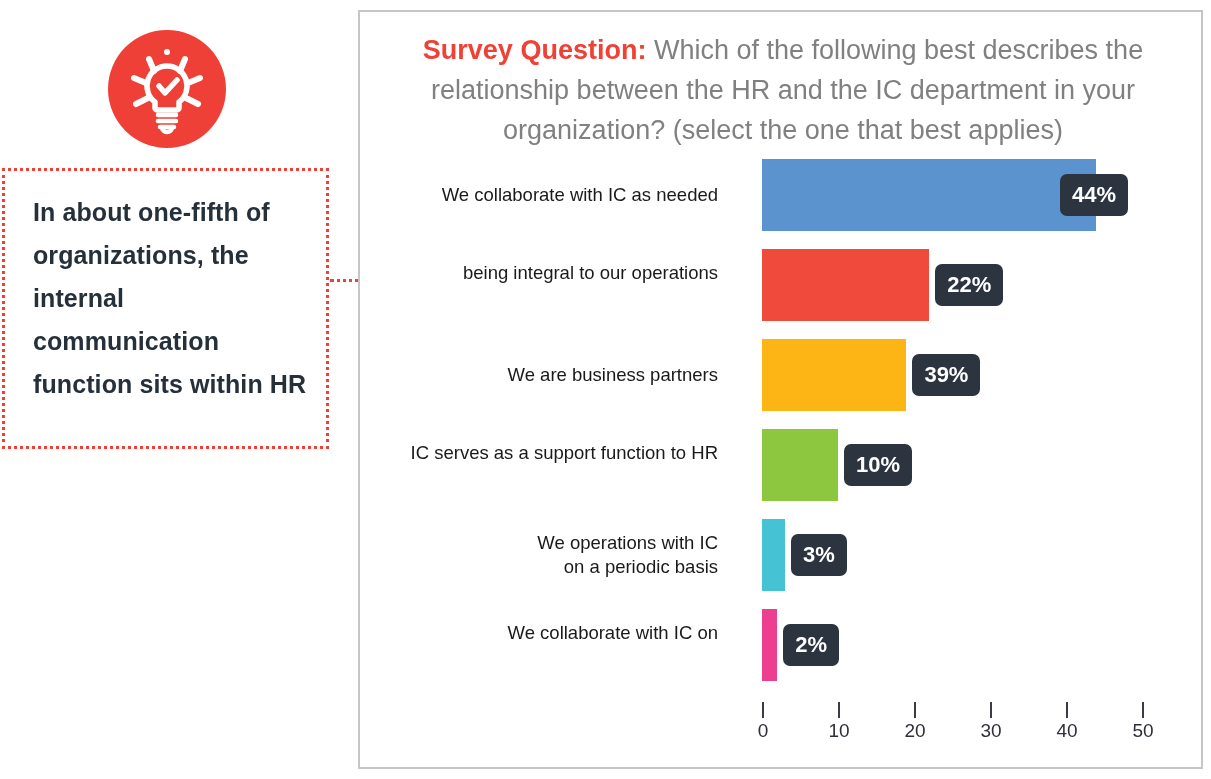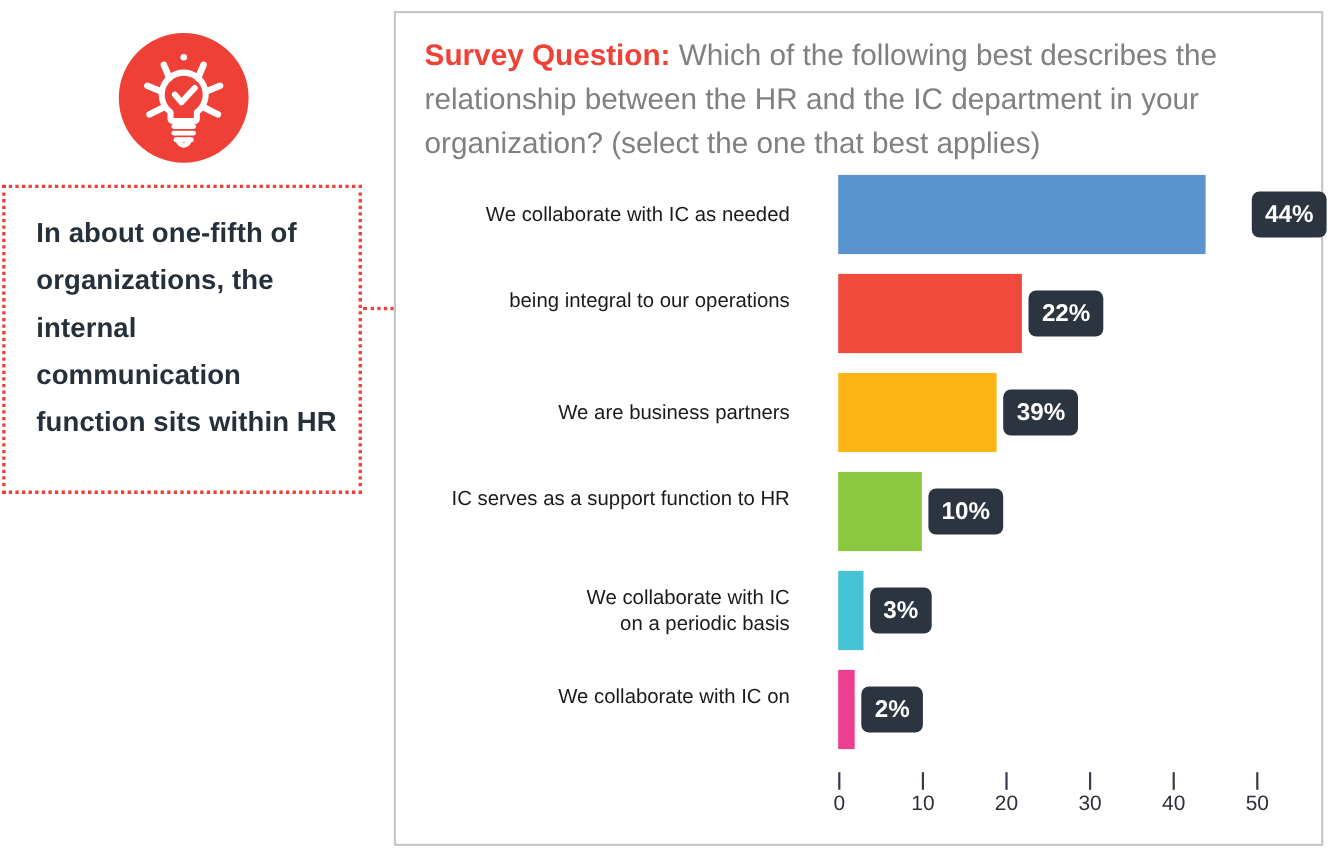--- a/index.html
+++ b/index.html
@@ -88,24 +88,24 @@
     top: 10px;
     width: 845px;
     height: 759px;
     border: 2px solid #C9C5C6;
     box-sizing: border-box;
     background: #ffffff;
   }
 
   #question {
     position: absolute;
-    left: 26px;
+    left: 39px;
     top: 18px;
     width: 768px;
-    text-align: left;
+    text-align: center;
     font-size: 27px;
     line-height: 40px;
     color: #808080;
   }
   #question-prefix {
     color: #EF4136;
     font-weight: bold;
   }
 
   
@@ -222,21 +222,21 @@
   <div id="question">
     <span id="question-prefix">Survey Question:</span><span> Which of the following best describes the relationship between the HR and the IC department in your organization? (select the one that best applies)</span>
   </div>
 
   <div id="plot">
       <div class="bar-row" style="top: 147px;">
         <div class="bar-label" style="top: 24px;">
           <div>We collaborate with IC as needed</div>
         </div>
         <div class="bar-rect" style="width: 334.4px; background: rgb(91, 147, 207);"></div>
-        <div class="bar-badge" style="left: 778px; top: 15px;">44%</div>
+        <div class="bar-badge" style="left: 700px; top: 15px;">44%</div>
       </div>
       <div class="bar-row" style="top: 237px;">
         <div class="bar-label" style="top: 12px;">
           <div>being integral to our operations</div>
         </div>
         <div class="bar-rect" style="width: 167.2px; background: rgb(239, 74, 60);"></div>
         <div class="bar-badge" style="left: 575.2px; top: 15px;">22%</div>
       </div>
       <div class="bar-row" style="top: 327px;">
         <div class="bar-label" style="top: 24px;">
@@ -247,21 +247,21 @@
       </div>
       <div class="bar-row" style="top: 417px;">
         <div class="bar-label" style="top: 12px;">
           <div>IC serves as a support function to HR</div>
         </div>
         <div class="bar-rect" style="width: 76px; background: rgb(141, 198, 63);"></div>
         <div class="bar-badge" style="left: 484px; top: 15px;">10%</div>
       </div>
       <div class="bar-row" style="top: 507px;">
         <div class="bar-label" style="top: 12px;">
-          <div>We collaborate with IC</div>
+          <div>We operations with IC</div>
           <div>on a periodic basis</div>
         </div>
         <div class="bar-rect" style="width: 22.8px; background: rgb(69, 194, 212);"></div>
         <div class="bar-badge" style="left: 430.8px; top: 15px;">3%</div>
       </div>
       <div class="bar-row" style="top: 597px;">
         <div class="bar-label" style="top: 12px;">
           <div>We collaborate with IC on</div>
         </div>
         <div class="bar-rect" style="width: 15.2px; background: rgb(236, 63, 143);"></div>

